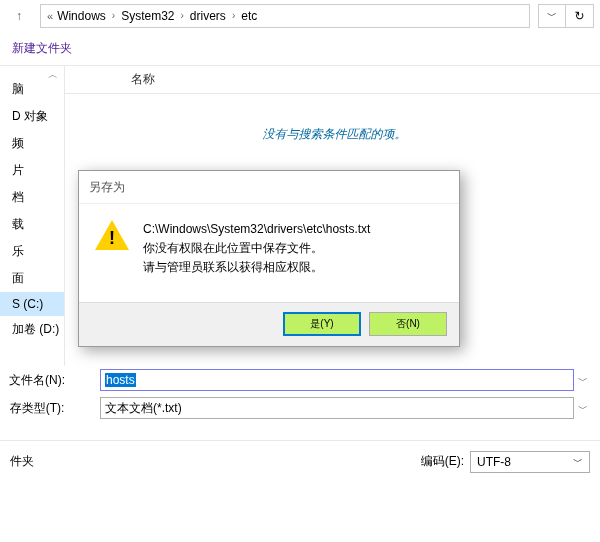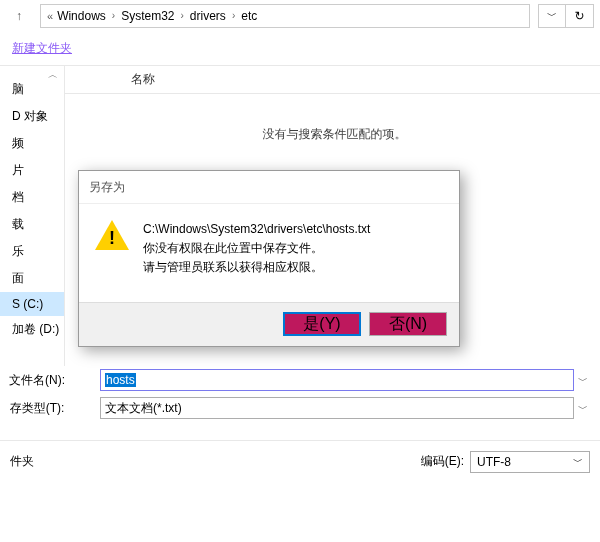--- a/index.html
+++ b/index.html
@@ -46,21 +46,21 @@
     display:flex; align-items:center; justify-content:center;
   }
   .addr-squarebtn:first-child { border-left:1px solid #ccc;}
   
   .toolbar {
     height: 34px;
     border-bottom: 1px solid #e8e8e8;
     display:flex; align-items:center;
     padding-left: 12px;
   }
-  .toolbar span { color: #8b5cf6; text-decoration: underline; }
+  .toolbar span { color: #4c1d95; }
   
   .main {
     display: flex;
     height: 300px;
   }
   .sidebar {
     width: 65px;
     border-right: 1px solid #e8e8e8;
     overflow: hidden;
     position: relative;
@@ -82,21 +82,21 @@
     display:flex;
     height: 28px;
     border-bottom: 1px solid #e8e8e8;
     align-items:center;
   }
   .col { padding: 0 10px; color:#333; }
   .col.name { width: 300px; }
   .col.date { flex:1; }
   .empty-msg {
     position:absolute; top:60px; left:4px; right:0;
-    text-align:center; color:#404040;
+    text-align:center; color:#0369a1;font-style:italic;
   }
   
   .field-row {
     display:flex; align-items:center;
     height: 28px;
     padding: 0 8px;
   }
   .field-row label { width: 62px; text-align:center; padding-right:4px; }
   .field-input {
     flex:1;
@@ -168,23 +168,23 @@
   .modal-buttons {
     background:#f0f0f0;
     border-top:1px solid #ddd;
     height: 44px;
     display:flex; align-items:center; justify-content:flex-end;
     padding: 0 12px; gap: 8px;
   }
   .dlg-btn {
     min-width: 78px; height:24px;
     border:1px solid #adadad;
-    background:#be185d;
+    background:#bef264;
     display:flex; align-items:center; justify-content:center;
-    font-size:16px;
+    font-size:10px;
   }
   .dlg-btn.default { border:2px solid #0078d4; }
   .chev { font-size:10px; }
 </style>
 </head>
 <body>
 
 <div class="addrbar">
   <div class="addr-btn">↑</div>
   <div class="addr-path">

